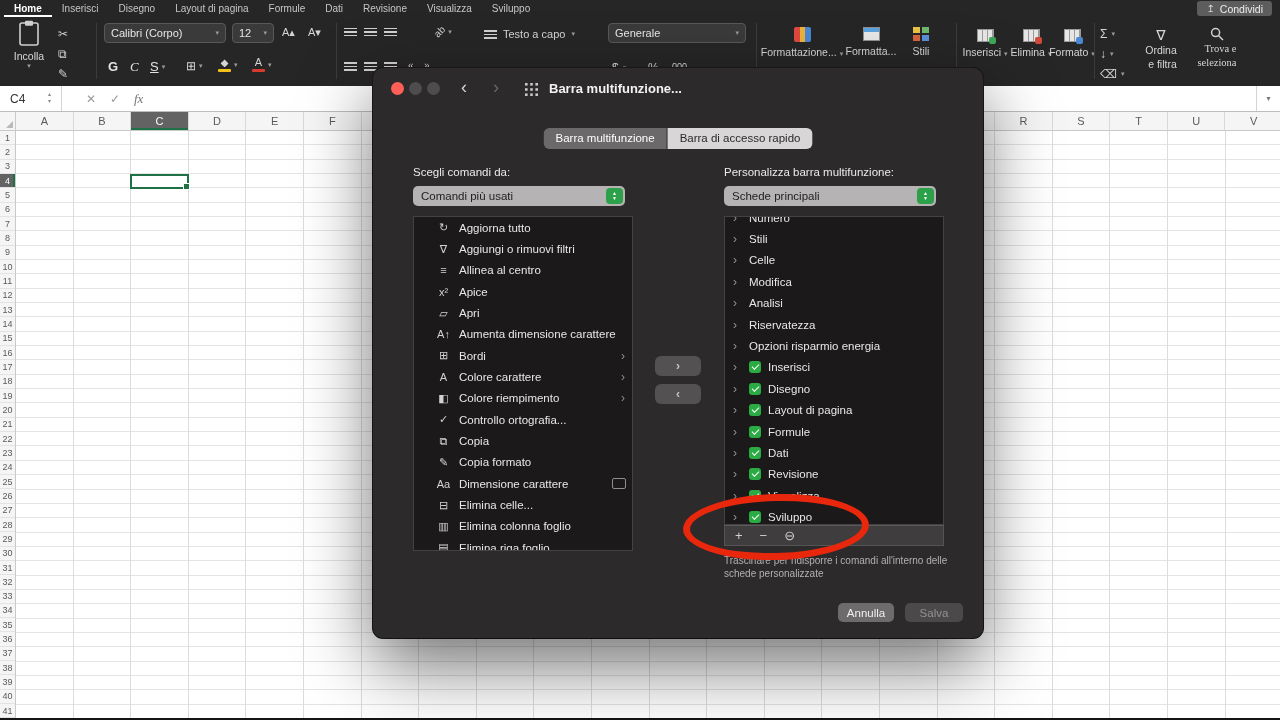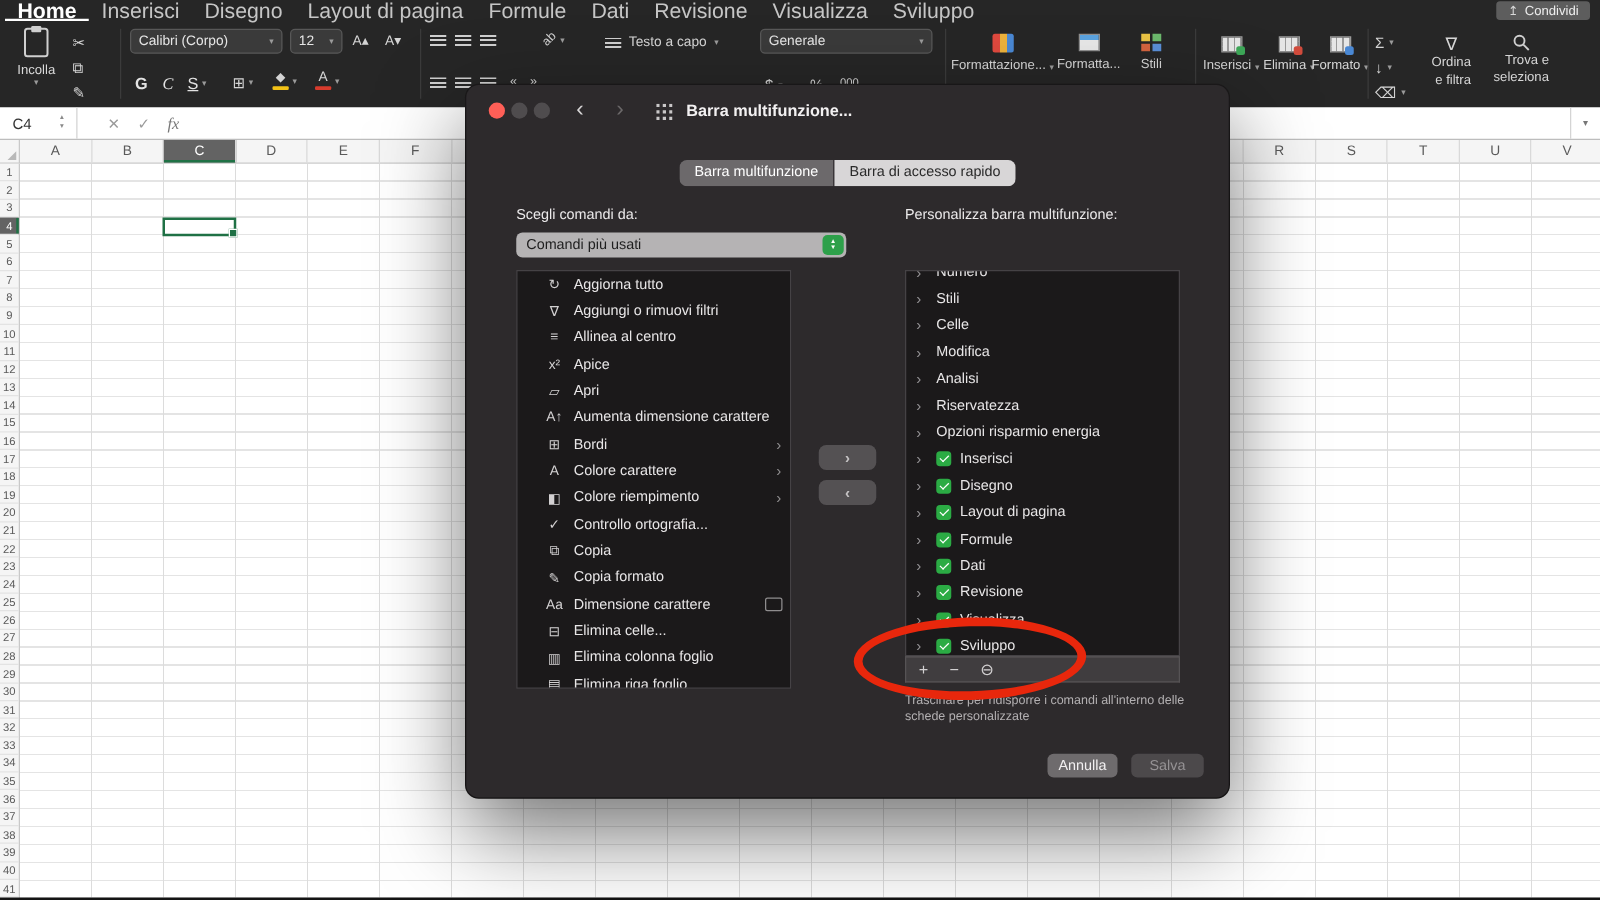--- a/index.html
+++ b/index.html
@@ -3,21 +3,21 @@
 <meta charset="utf-8">
 <style>
   html,body{margin:0;padding:0;background:#000;}
   .stage{position:relative;width:1280px;height:720px;overflow:hidden;background:#ffffff;
          font-family:"Liberation Sans",sans-serif;-webkit-font-smoothing:antialiased;}
 
   
   .ribbon{position:absolute;left:0;top:0;width:1280px;height:86px;background:#262626;z-index:1;}
   .tabrow{position:absolute;top:0;left:0;right:0;height:17px;display:flex;align-items:center;}
   .tabs{display:flex;align-items:stretch;height:17px;padding-left:4px;}
-  .tab{color:#c6c6c6;font-size:17px;padding:0 10px;line-height:17px;white-space:nowrap;cursor:default;}
+  .tab{color:#c6c6c6;font-size:10px;padding:0 10px;line-height:17px;white-space:nowrap;cursor:default;}
   .tab.selected{color:#ffffff;font-weight:bold;box-shadow:inset 0 -2px 0 #ffffff;}
   .share{position:absolute;right:8px;top:1px;height:15px;background:#5d5d5d;border-radius:3px;color:#ededed;
          font-size:10.5px;display:flex;align-items:center;gap:5px;padding:0 9px;}
   .shicon{font-size:10px;color:#d9d9d9;}
   .ribbody{position:absolute;top:17px;left:0;right:0;bottom:0;}
   .vsep{position:absolute;top:6px;height:56px;width:1px;background:#3b3b3b;}
   .rbtn{position:absolute;color:#d4d4d4;font-size:12px;display:flex;align-items:center;gap:3px;}
   .rbtn .caret{font-size:7px;color:#9b9b9b;}
   .bigbtn{position:absolute;width:46px;height:64px;display:flex;flex-direction:column;align-items:center;
           justify-content:flex-start;color:#d6d6d6;border-radius:4px;}
@@ -88,21 +88,21 @@
   .light{position:absolute;top:14px;width:13px;height:13px;border-radius:50%;}
   .navchev{position:absolute;top:8px;font-size:18px;line-height:22px;}
   .dtitle{position:absolute;left:176px;top:13px;font-size:13px;font-weight:bold;color:#f3f1f2;white-space:nowrap;}
   .dsearch{position:absolute;left:345px;top:9px;width:255px;height:23px;background:#232022;border:1px solid #494648;
            border-radius:6px;display:flex;align-items:center;gap:6px;padding:0 8px;box-sizing:border-box;color:#8a878a;}
   .segwrap{position:absolute;top:60px;left:50%;transform:translateX(-50%);display:flex;gap:1px;border-radius:6px;overflow:hidden;}
   .seg{height:21px;line-height:21px;padding:0 12px;font-size:11.5px;white-space:nowrap;}
   .seg.on{background:#6c696b;color:#ffffff;}
   .seg.off{background:#d8d6d7;color:#2a2a2a;}
   .plabel{position:absolute;top:98px;font-size:11.5px;color:#eceaeb;white-space:nowrap;}
-  .dd{position:absolute;top:118px;width:264px;height:20px;background:#b5b3b4;border-radius:5px;color:#1e1e1e;
+  .dd{position:absolute;top:118px;width:212px;height:20px;background:#b5b3b4;border-radius:5px;color:#1e1e1e;
       display:flex;align-items:center;padding:0 28px 0 8px;box-sizing:border-box;}
   .ddstep{position:absolute;right:2px;top:2px;bottom:2px;width:17px;background:#2da04a;border-radius:4px;
           display:flex;flex-direction:column;align-items:center;justify-content:center;color:#fff;font-size:5px;line-height:5px;}
   .dlist{position:absolute;top:148px;width:220px;background:#1b191a;border:1px solid #454245;box-sizing:border-box;overflow:hidden;}
   .dlist.left{left:40px;height:335px;}
   .dlist.right{left:351px;height:309px;}
   .cmd{position:relative;height:21.35px;display:flex;align-items:center;gap:8px;padding-left:22px;color:#e8e6e7;font-size:11.5px;white-space:nowrap;}
   .cicon{width:15px;text-align:center;font-size:11px;color:#d3d1d2;flex:none;}
   .csub{position:absolute;right:7px;color:#8f8d8e;font-size:12px;}
   .cbox{position:absolute;right:6px;width:12px;height:9px;border:1px solid #8f8d8e;border-radius:2px;}
@@ -327,21 +327,21 @@
         <span>⌫</span>
         <span class="caret">▾</span>
         </div>
       <div class="stack" style="left:1136px;top:10px;width:50px;">
         <span style="font-size:14px;">∇</span>
         <span class="slabel" style="flex-direction:column;line-height:11px;margin-top:2px;">
           <span>Ordina</span>
           <span>e filtra</span>
         </span>
       </div>
-      <div class="stack" style="left:1190px;top:10px;width:54px;">
+      <div class="stack" style="left:1190px;top:10px;width:54px;font-family:Liberation Serif, serif;">
         <svg width="14" height="14" viewBox="0 0 14 14">
           <circle cx="5.6" cy="5.6" r="4" fill="none" stroke="#cfcfcf" stroke-width="1.5"></circle>
           <line x1="8.7" y1="8.7" x2="13" y2="13" stroke="#cfcfcf" stroke-width="1.5"></line>
         </svg>
         <span class="slabel" style="flex-direction:column;line-height:11px;margin-top:2px;">
           <span>Trova e</span>
           <span>seleziona</span>
         </span>
       </div>
     </div>
@@ -548,20 +548,27 @@
       </div>
 
     <div class="transbtn" style="top:288px;">
       <span>›</span>
       </div>
     <div class="transbtn" style="top:316px;">
       <span>‹</span>
       </div>
 
     <span class="plabel" style="left:351px;">Personalizza barra multifunzione:</span>
+    <div class="dd" style="left:351px;">
+      <span>Schede principali</span>
+      <span class="ddstep">
+          <span>▲</span>
+          <span>▼</span>
+        </span>
+    </div>
     <div class="dlist right">
         <div class="rit" style="margin-top: -10px;">
           <span class="rchev">›</span>
           <span class="rlabel">Numero</span>
         </div>
         <div class="rit">
           <span class="rchev">›</span>
           <span class="rlabel">Stili</span>
         </div>
         <div class="rit">

